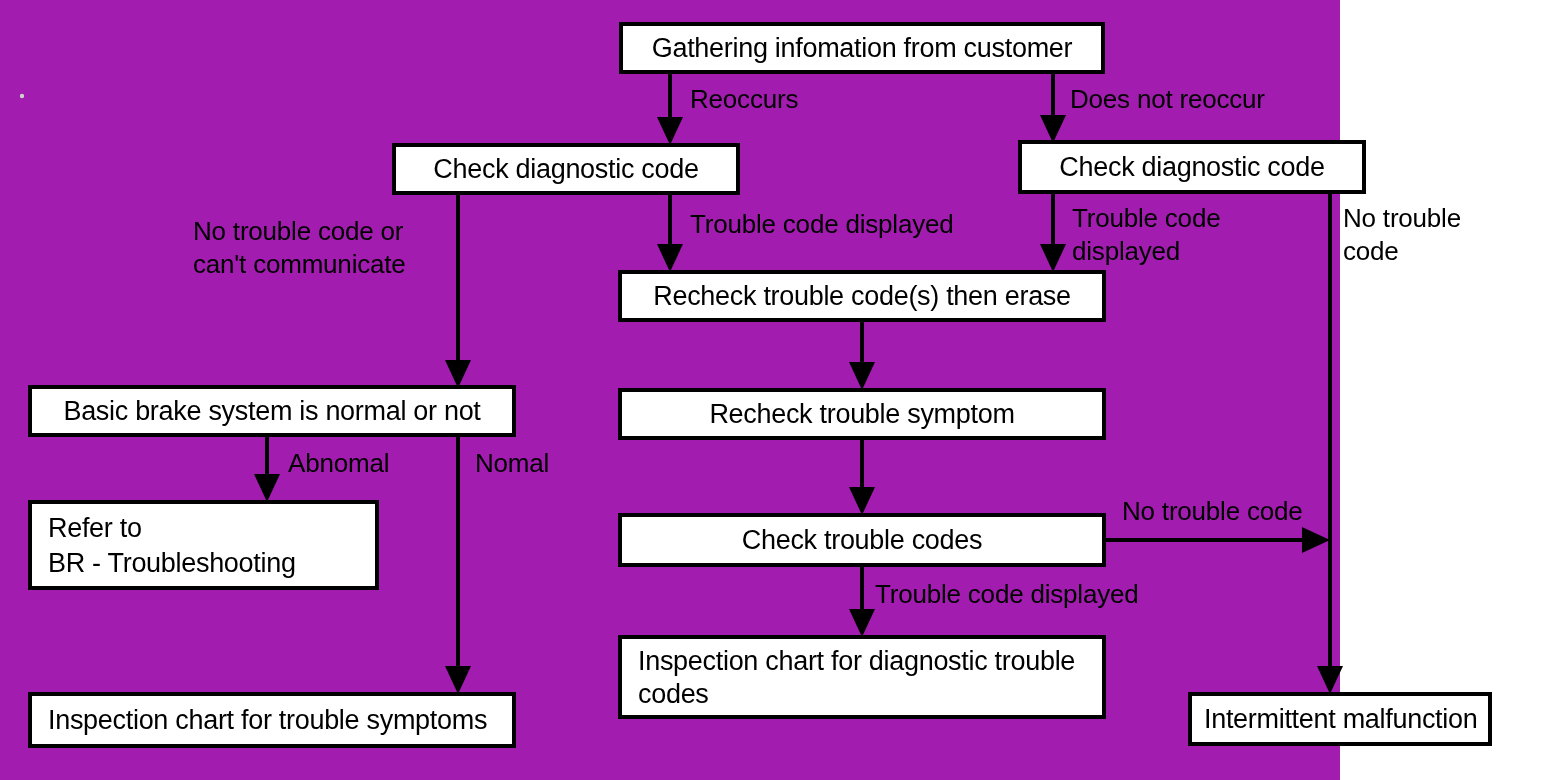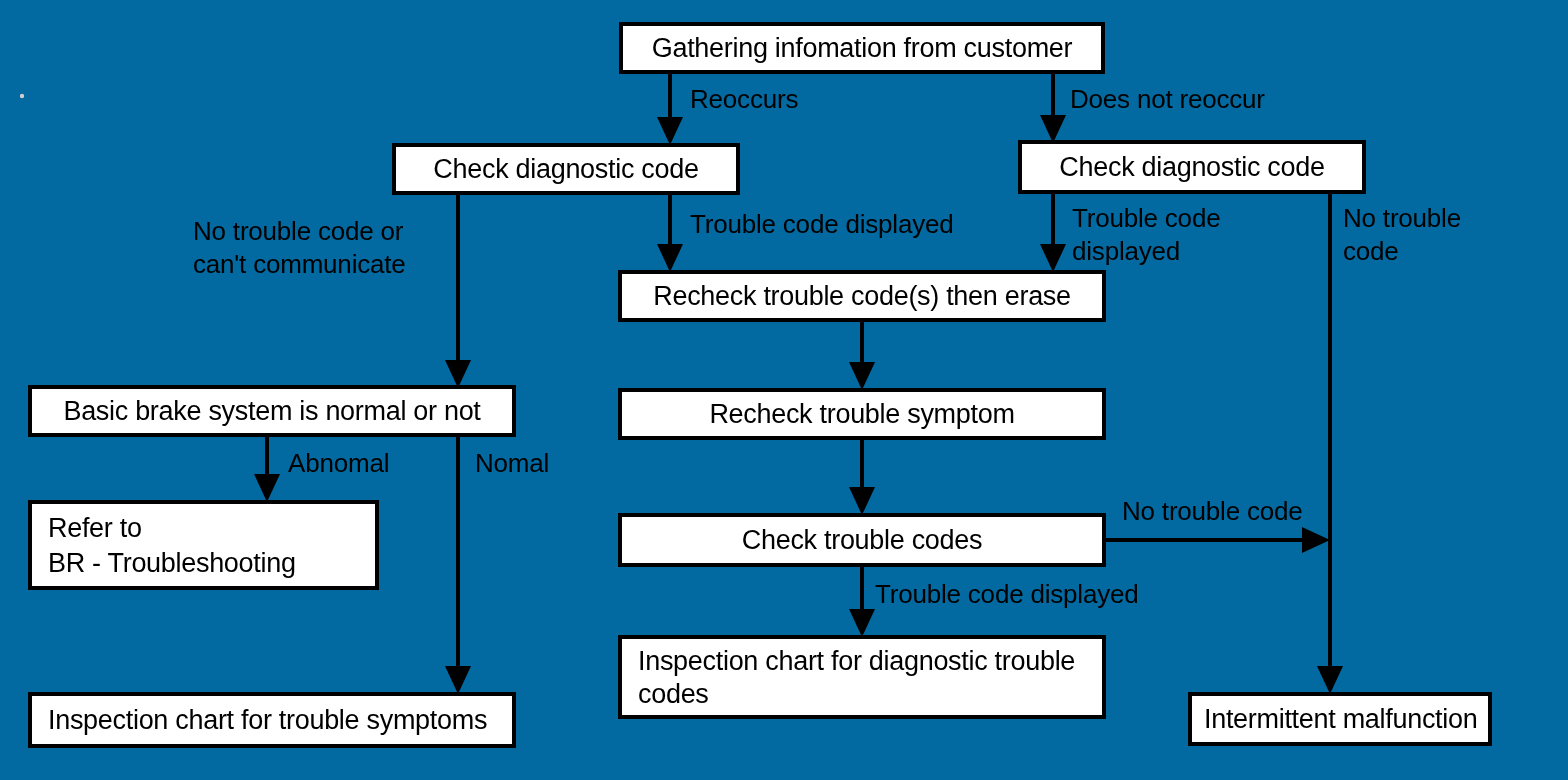--- a/index.html
+++ b/index.html
@@ -8,23 +8,23 @@
     background: #ffffff;
   }
   body {
     width: 1568px;
     height: 780px;
     font-family: "Liberation Sans", sans-serif;
     overflow: hidden;
   }
   #diagram-root {
     position: relative;
-    width: 1568px;
+    width: 1340px;
     height: 780px;
-    background: #0369a1;
+    background: #a21caf;
   }
   svg.flow {
     position: absolute;
     top: 0;
     left: 0;
     width: 1568px;
     height: 780px;
   }
   .node-rect {
     fill: #ffffff;

